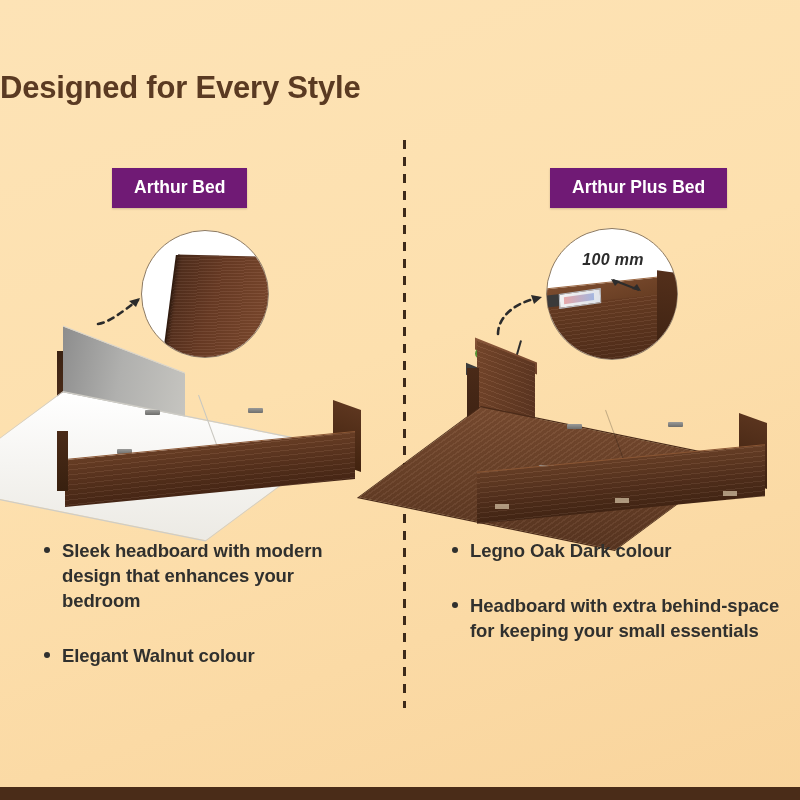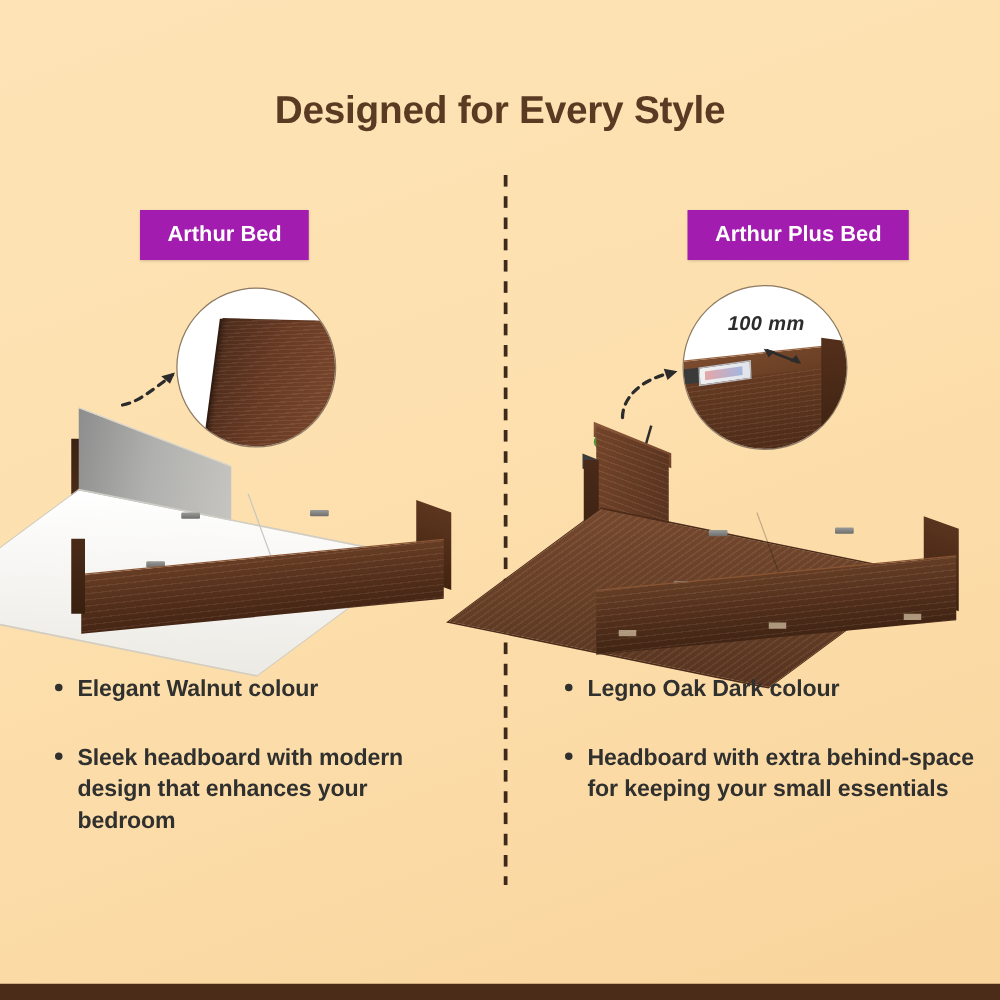--- a/index.html
+++ b/index.html
@@ -7,42 +7,42 @@
   body {
     font-family: "Liberation Sans", sans-serif;
     background: linear-gradient(160deg, #fde3b6 0%, #fde0ae 45%, #f9d49c 100%);
     position: relative;
     overflow: hidden;
   }
 
   
   .title {
     position:absolute; top:70px; left:0; width:800px;
-    text-align:center;
+    text-align:left;
     font-size:31px; font-weight:bold; letter-spacing:-0.2px;
     color:#5a3a22;
   }
 
   
   .divider {
     position:absolute; left:403px; top:140px;
     width:3px; height:568px;
     background-image: linear-gradient(to bottom, #3d2a1a 0 9px, rgba(0,0,0,0) 9px 17px);
     background-size:3px 17px;
   }
 
   
   .col { position:absolute; top:0; height:800px; }
   .col-left  { left:0;   width:403px; }
   .col-right { left:403px; width:397px; }
 
   
   .badge {
     position:absolute; top:168px;
-    background:#a21caf; color:#ffffff;
+    background:#701a75; color:#ffffff;
     font-size:17.5px; font-weight:bold;
     padding:9px 22px 10px 22px;
     white-space:nowrap;
     box-shadow:0 1px 2px rgba(0,0,0,.18);
   }
   .badge-left  { left:112px; }
   .badge-right { left:510px;margin-left:40px; }
 
   
   .zoom-circle {
@@ -288,25 +288,25 @@
     <div class="handle" style="left:72px;  top:104px;"></div>
     <div class="handle" style="left:212px; top:103px;"></div>
     <div class="bl-rightside"></div>
     <div class="bl-front"></div>
     <div class="bl-leftrail"></div>
   </div>
 
   <div class="bullets bl-list">
     <div class="bullet-item">
       <span class="bullet-dot"></span>
-      <span class="bullet-text">Elegant Walnut colour</span>
+      <span class="bullet-text">Sleek headboard with modern design that enhances your bedroom</span>
     </div>
     <div class="bullet-item">
       <span class="bullet-dot"></span>
-      <span class="bullet-text">Sleek headboard with modern design that enhances your bedroom</span>
+      <span class="bullet-text">Elegant Walnut colour</span>
     </div>
   </div>
 </div>
 
 <div class="col col-right">
 
   <div class="badge badge-right" style="left:107px;">Arthur Plus Bed</div>
 
   <div class="zoom-circle zc-right" style="left:143px;font-style:italic;">
     <div class="zr-top"></div>

